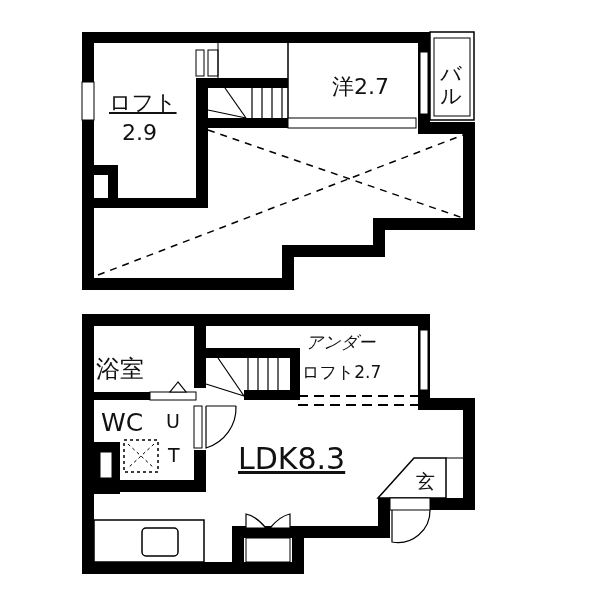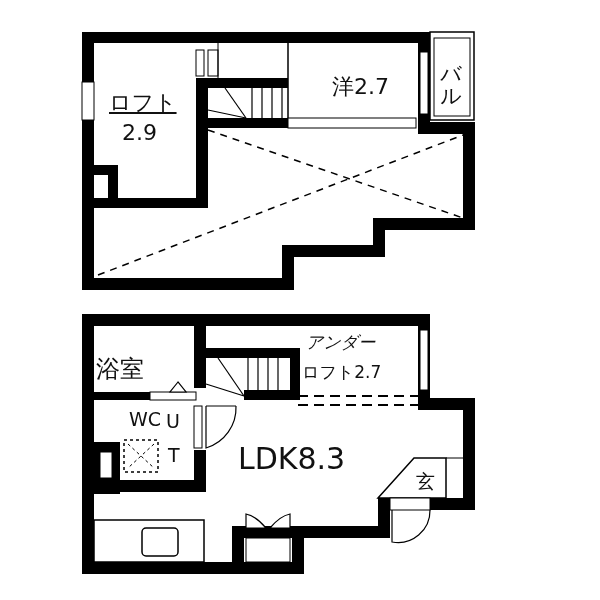--- a/index.html
+++ b/index.html
@@ -147,19 +147,19 @@
   <rect x="390" y="498" width="40" height="12" fill="#fff" stroke="#000" stroke-width="1"></rect>
   <path d="M392,510 L392,542 A32,32 0 0 0 430,510" fill="none" stroke="#000" stroke-width="1.2"></path>
 </svg>
 
 <div class="lbl lbl-jp" style="left:109px;top:92px;text-decoration:underline;">ロフト</div>
 <div class="lbl lbl-num" style="left:122px;top:122px;">2.9</div>
 <div class="lbl lbl-jp" style="left:332px;top:76px;">洋2.7</div>
 <div class="lbl vert" style="left:440px;top:50px;">バル</div>
 
 <div class="lbl lbl-jp" style="left:96px;top:344px;font-size:24px;margin-top:13px;">浴室</div>
-<div class="lbl" style="left:101px;top:410px;font-size:19px;margin-left:28px;">WC</div>
+<div class="lbl" style="left:101px;top:410px;font-size:25px;">WC</div>
 <div class="lbl" style="left:166px;top:412px;font-size:19px;">U</div>
 <div class="lbl" style="left:168px;top:446px;font-size:19px;">T</div>
 <div class="lbl" style="left:306px;top:334px;font-size:17px;font-style:italic;">アンダー</div>
 <div class="lbl" style="left:302px;top:364px;font-size:17px;text-align:center;">ロフト2.7</div>
-<div class="lbl" style="left:238px;top:444px;font-size:30px;">LDK8.3</div>
+<div class="lbl" style="left:238px;top:444px;font-size:30px;text-decoration:underline;">LDK8.3</div>
 <div class="lbl" style="left:416px;top:472px;font-size:19px;">玄</div>
 
 </body></html>

